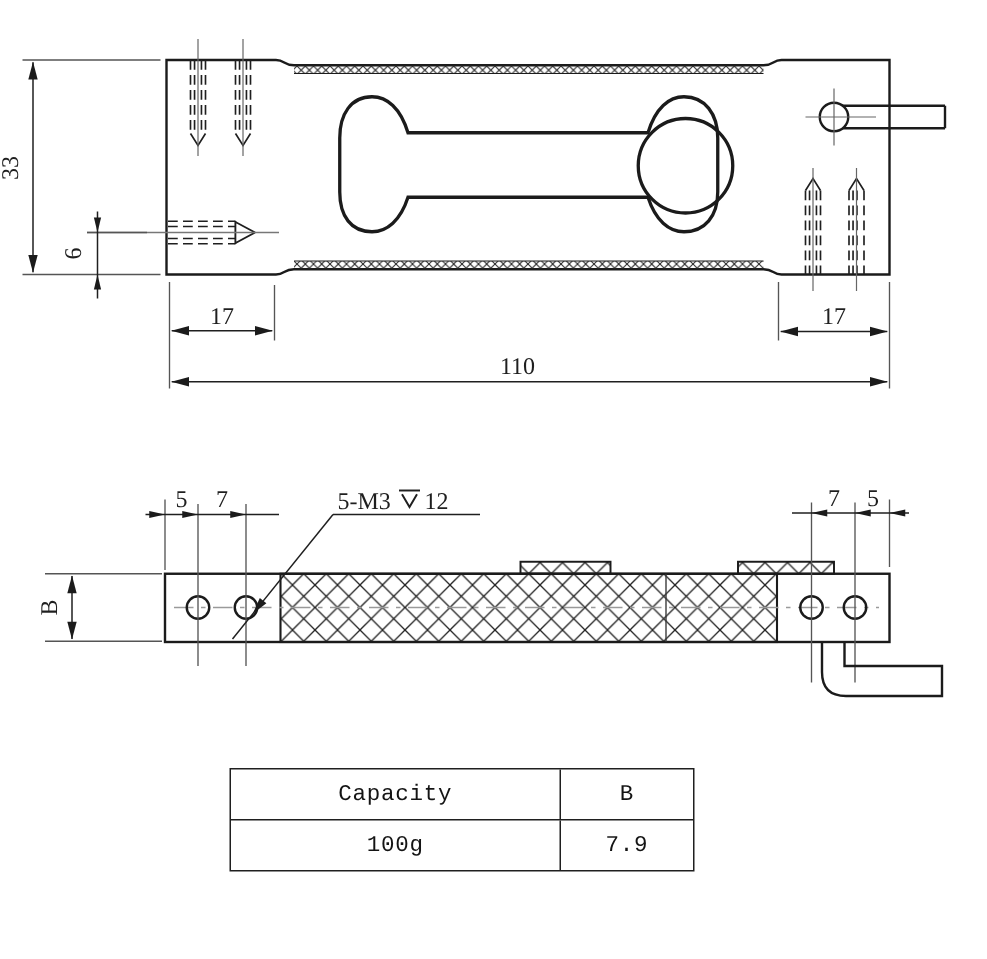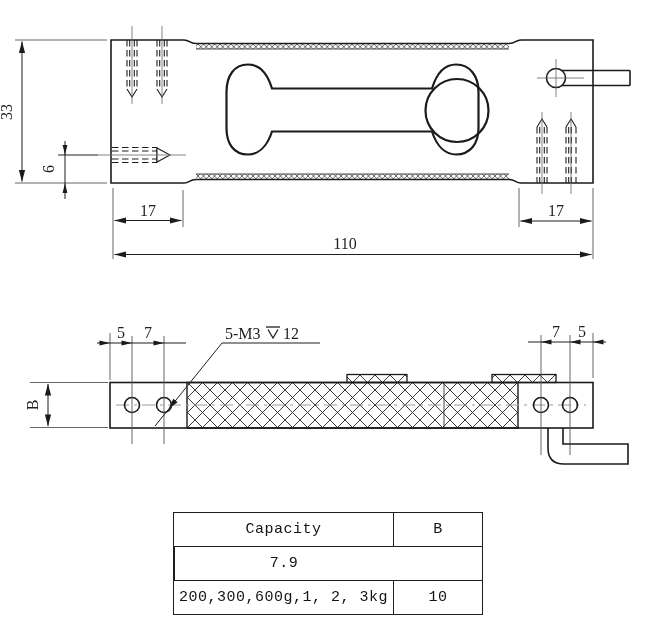--- a/index.html
+++ b/index.html
@@ -1,21 +1,21 @@
 <!DOCTYPE html>
 <html><head>
 <meta charset="utf-8">
 <style>
   html,body{margin:0;padding:0;background:#ffffff;}
   .stage{position:relative;width:658px;height:639px;background:#fff;overflow:hidden;
          font-family:"Liberation Serif",serif;}
   .stage svg{position:absolute;left:0;top:0;}
   svg text{fill:#1f1f1f;font-family:"Liberation Serif",serif;font-size:16px;}
   svg text.rot{text-anchor:middle;}
-  .cap-table{position:absolute;left:173px;top:512px;width:308px;
+  .cap-table{position:absolute;left:153px;top:512px;width:308px;
              border:1.6px solid #1f1f1f;background:#fff;
              font-family:"Liberation Mono","DejaVu Sans Mono",monospace;
              font-size:15px;color:#141414;}
   .cap-table .tr{display:grid;grid-template-columns:219px 1fr;}
   .cap-table .tr + .tr{border-top:1.3px solid #1f1f1f;}
   .cap-table .td{display:flex;align-items:center;justify-content:center;
                  height:33px;letter-spacing:.5px;white-space:nowrap;}
   .cap-table .td.c2{border-left:1.3px solid #1f1f1f;}
 </style>
 </head>
@@ -209,21 +209,18 @@
     </g>
   </g>
 </svg>
 
 <div class="cap-table">
   <div class="tr">
     <div class="td c1">Capacity</div>
     <div class="td c2">B</div>
   </div>
   <div class="tr">
+    <div class="td c1">100g</div>
     <div class="td c2">7.9</div>
   </div>
-  <div class="tr">
-    <div class="td c1">200,300,600g,1, 2, 3kg</div>
-    <div class="td c2">10</div>
-  </div>
 </div>
 
 </div>
 
 </body></html>

